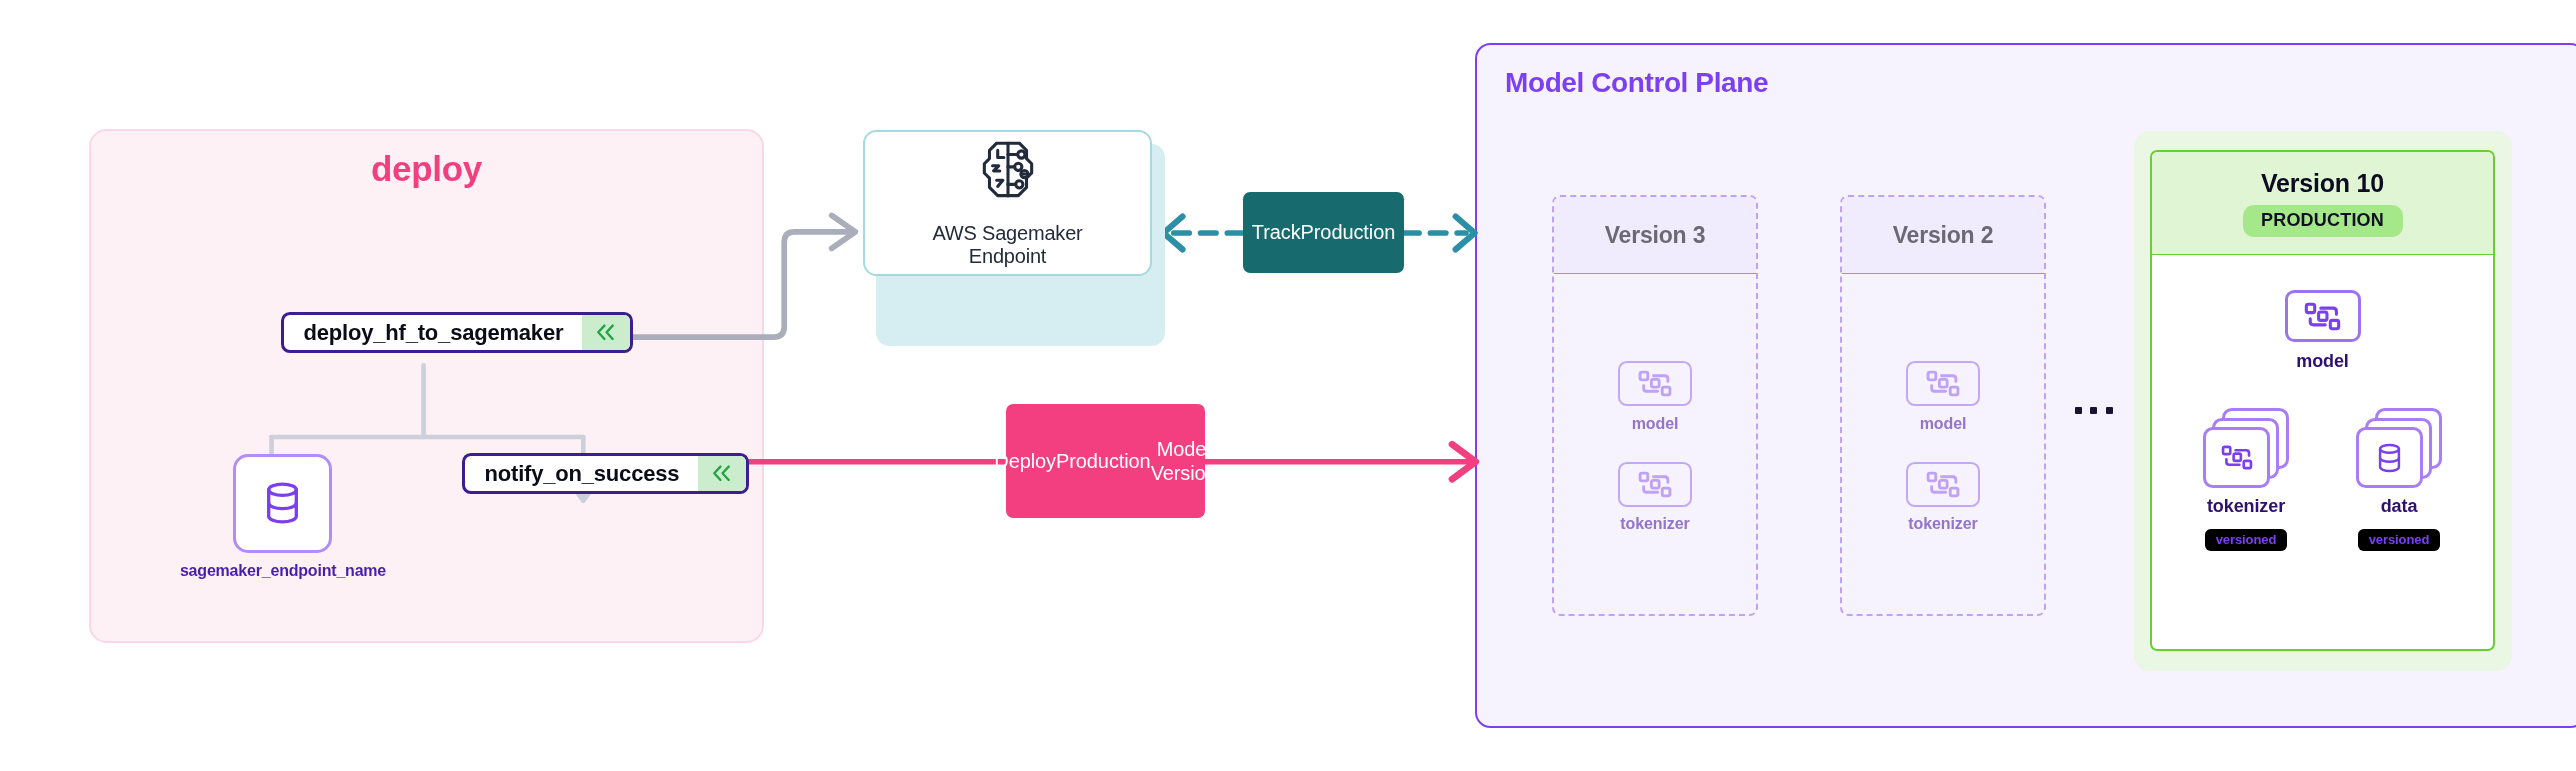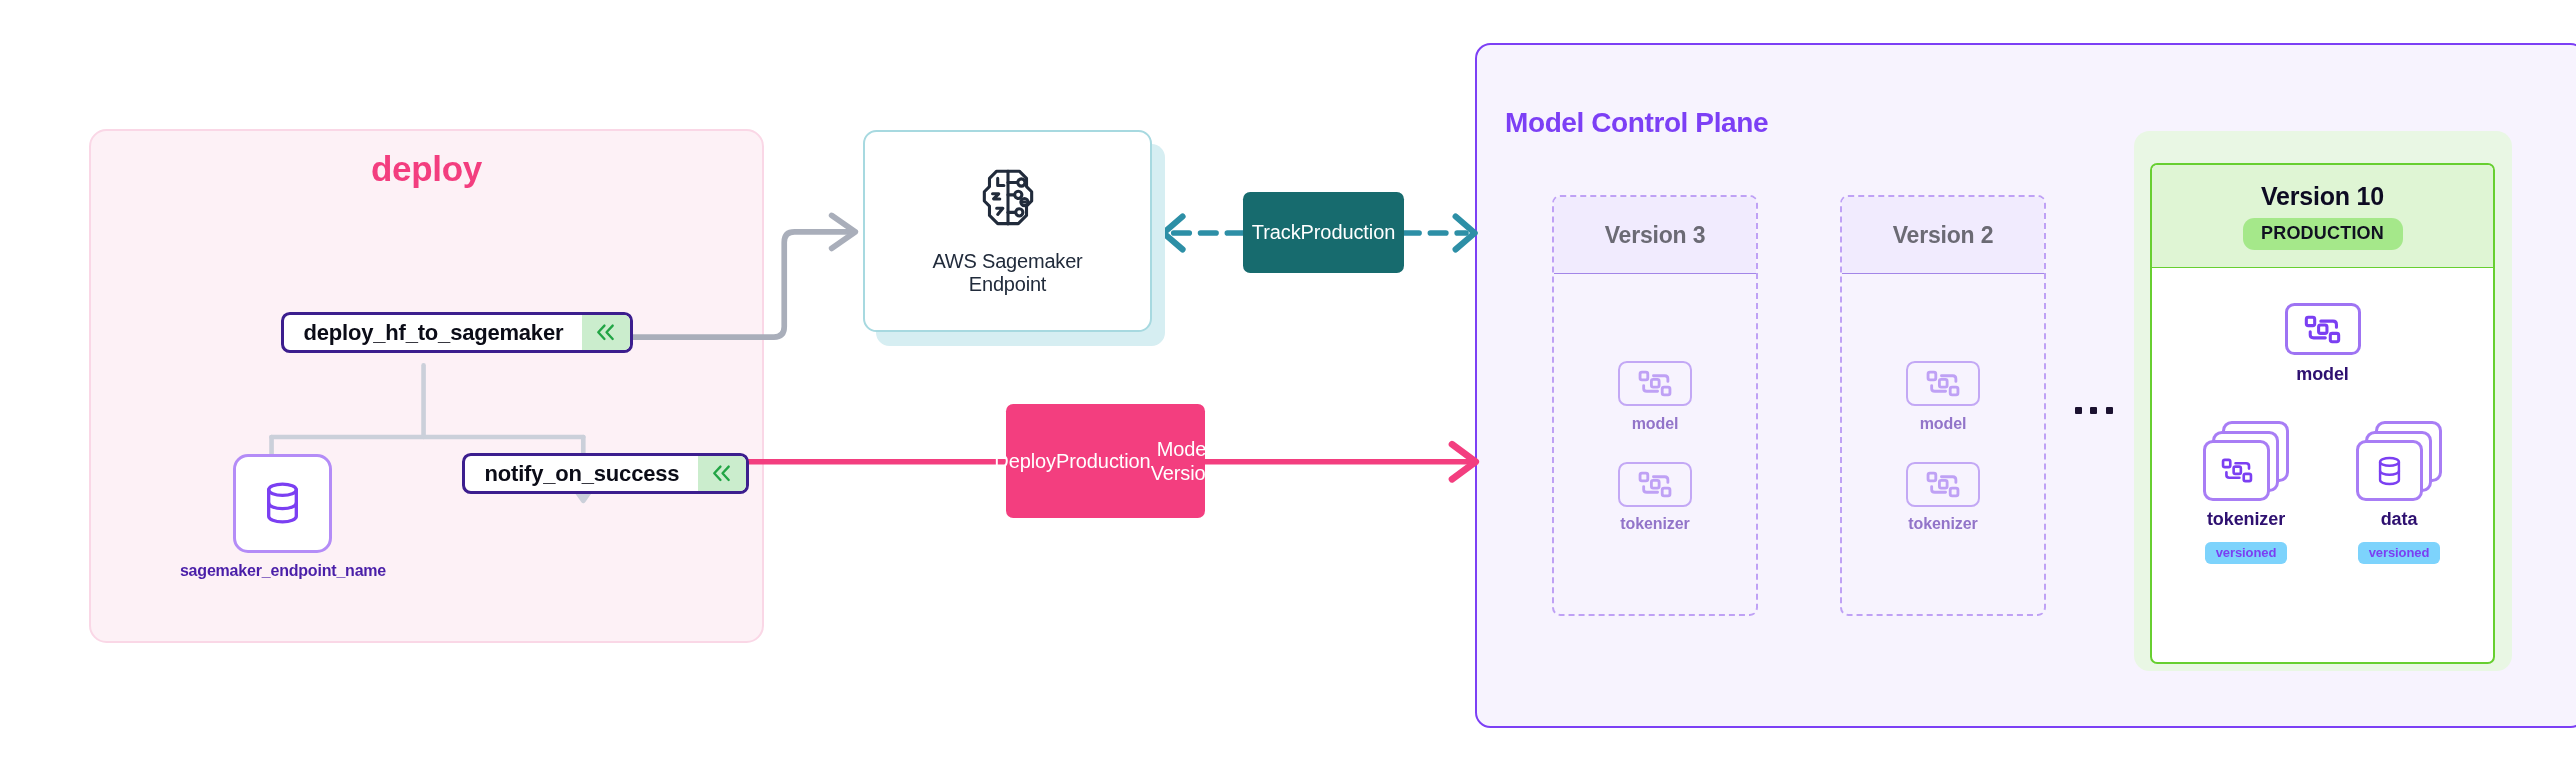--- a/index.html
+++ b/index.html
@@ -131,21 +131,21 @@
     width: 289px;
     height: 202px;
     background: #D6EEF2;
     border-radius: 13.4px;
   }
   .aws-front {
     position: absolute;
     left: 0;
     top: 0;
     width: 289px;
-    height: 202px;
+    height: 146px;
     background: #ffffff;
     border: 2.6px solid #A7D9E0;
     border-radius: 13.4px;
     display: flex;
     flex-direction: column;
     align-items: center;
     justify-content: center;
     gap: 11.3px;
   }
   .aws-caption {
@@ -202,21 +202,20 @@
   }
   .mcp-title {
     position: absolute;
     left: 1505px;
     top: 67px;
     font-size: 28px;
     font-weight: 700;
     color: #7C3FF5;
     letter-spacing: -0.4px;
     z-index: 4;
-    margin-top: 40px;
   }
 
   
   .version-card {
     position: absolute;
     width: 206px;
     height: 421px;
     border: 2.6px dashed #BFA1F5;
     border-radius: 8.2px;
     background: transparent;
@@ -291,21 +290,21 @@
     top: 131px;
     width: 378px;
     height: 540px;
     background: #E9F7E4;
     border-radius: 15.5px;
     z-index: 4;
   }
   .prod-card {
     position: absolute;
     left: 16px;
-    top: 32px;
+    top: 19px;
     width: 345px;
     height: 501px;
     border: 2.6px solid #67CF30;
     border-radius: 7.2px;
     background: #ffffff;
     overflow: hidden;
   }
   .prod-head {
     height: 103px;
     background: #DFF5D4;
@@ -379,21 +378,21 @@
     background: #ffffff;
   }
   .stack-icon .l3 { left: 18.5px; top: 0px; }
   .stack-icon .l2 { left: 9.3px; top: 9.3px; }
   .stack-icon .l1 {
     left: 0px; top: 19px;
     display: flex; align-items: center; justify-content: center;
   }
   .versioned-pill {
     margin-top: 3.1px;
-    background: #7dd3fc;
+    background: #000000;
     border-radius: 5.7px;
     padding: 3.6px 10.3px 4.1px;
     font-size: 13px;
     font-weight: 700;
     color: #7B3FF2;
     letter-spacing: -0.1px;
   }
 </style>
 </head>
 <body>

